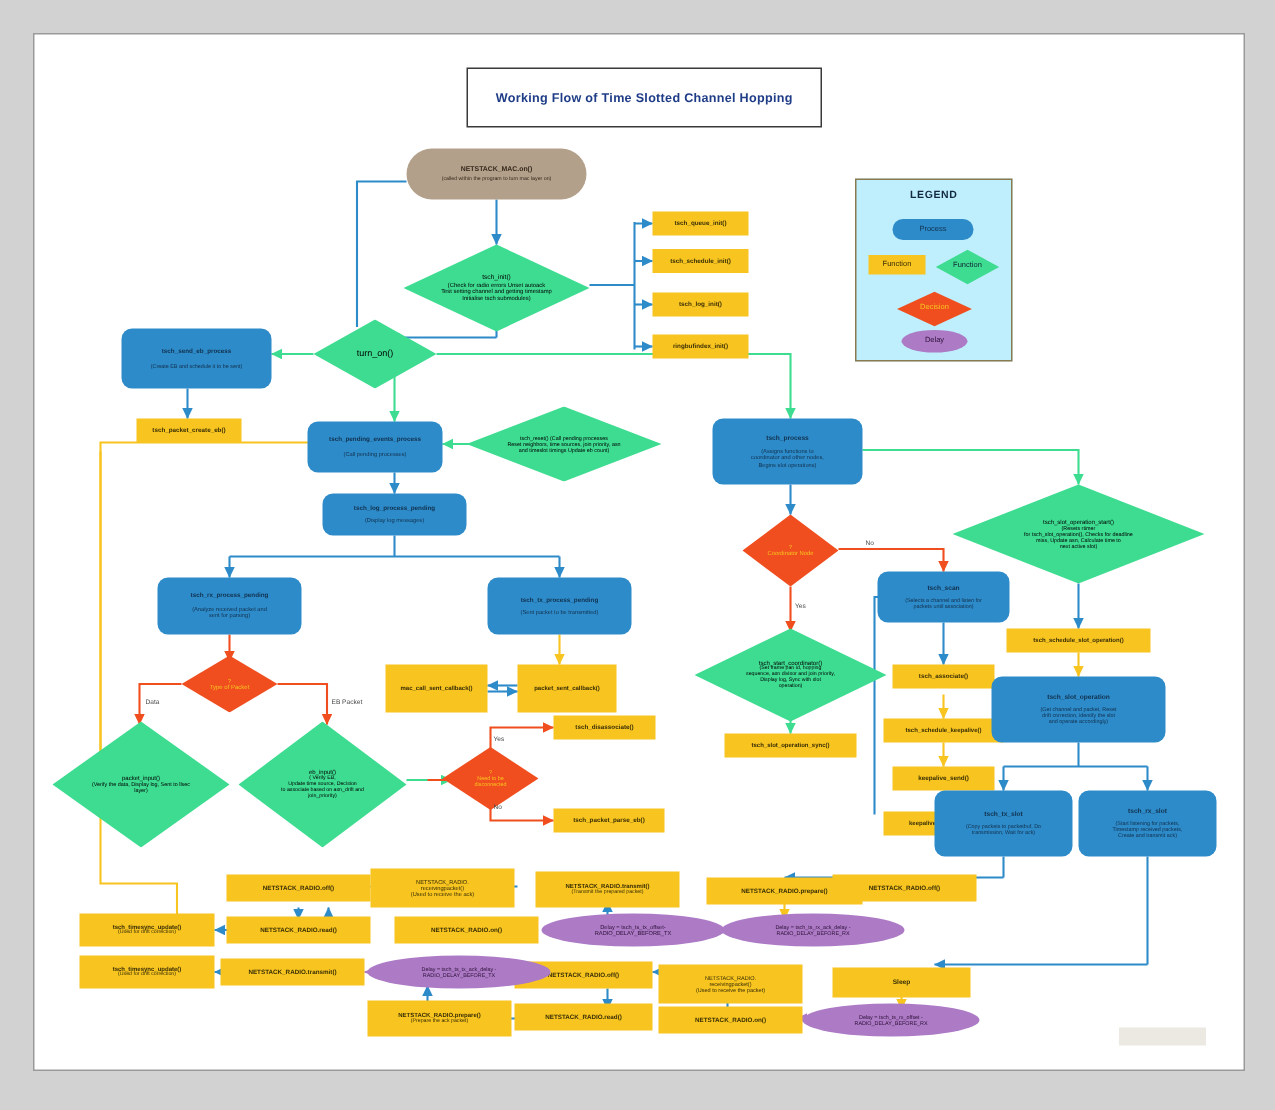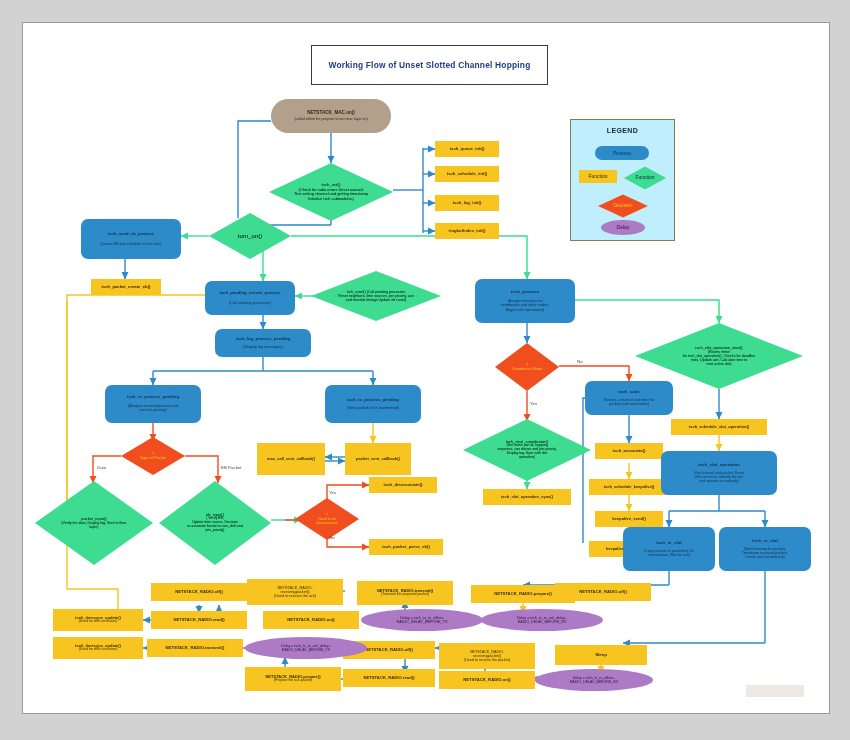--- a/index.html
+++ b/index.html
@@ -161,21 +161,21 @@
       <path d="M440,625 L412,625" stroke="#2e8bc9" marker-end="url(#ab)"></path>
       <path d="M382,636 L382,650" stroke="#2e8bc9" marker-end="url(#ab)"></path>
       <path d="M322,656 L304,656" stroke="#2e8bc9" marker-end="url(#ab)"></path>
       <path d="M262,648 L262,634" stroke="#2e8bc9" marker-end="url(#ab)"></path>
       <path d="M240,625 L220,625" stroke="#ad7ac6" marker-end="url(#ap)"></path>
       <path d="M138,625 L120,625" stroke="#2e8bc9" marker-end="url(#ab)"></path>
     </g>
   </svg>
 
   <div class="title" style="left:288px;top:22px;width:235px;height:38px;">
-    <span style="font-size:8.4px;">Working Flow of Unset Slotted Channel Hopping</span>
+    <span style="font-size:8.4px;">Working Flow of Time Slotted Channel Hopping</span>
   </div>
 
   <div id="legend" style="left:547px;top:96px;width:103px;height:120px;">
     <div class="lg-title" style="top:7px;font-size:7px;">LEGEND</div>
     <div class="lg-item lg-proc" style="left:24px;top:26px;width:54px;height:14px;">
       <span style="font-size:5px;">Process</span>
     </div>
     <div class="lg-item lg-func" style="left:8px;top:50px;width:38px;height:13px;">
       <span style="font-size:5px;">Function</span>
     </div>

